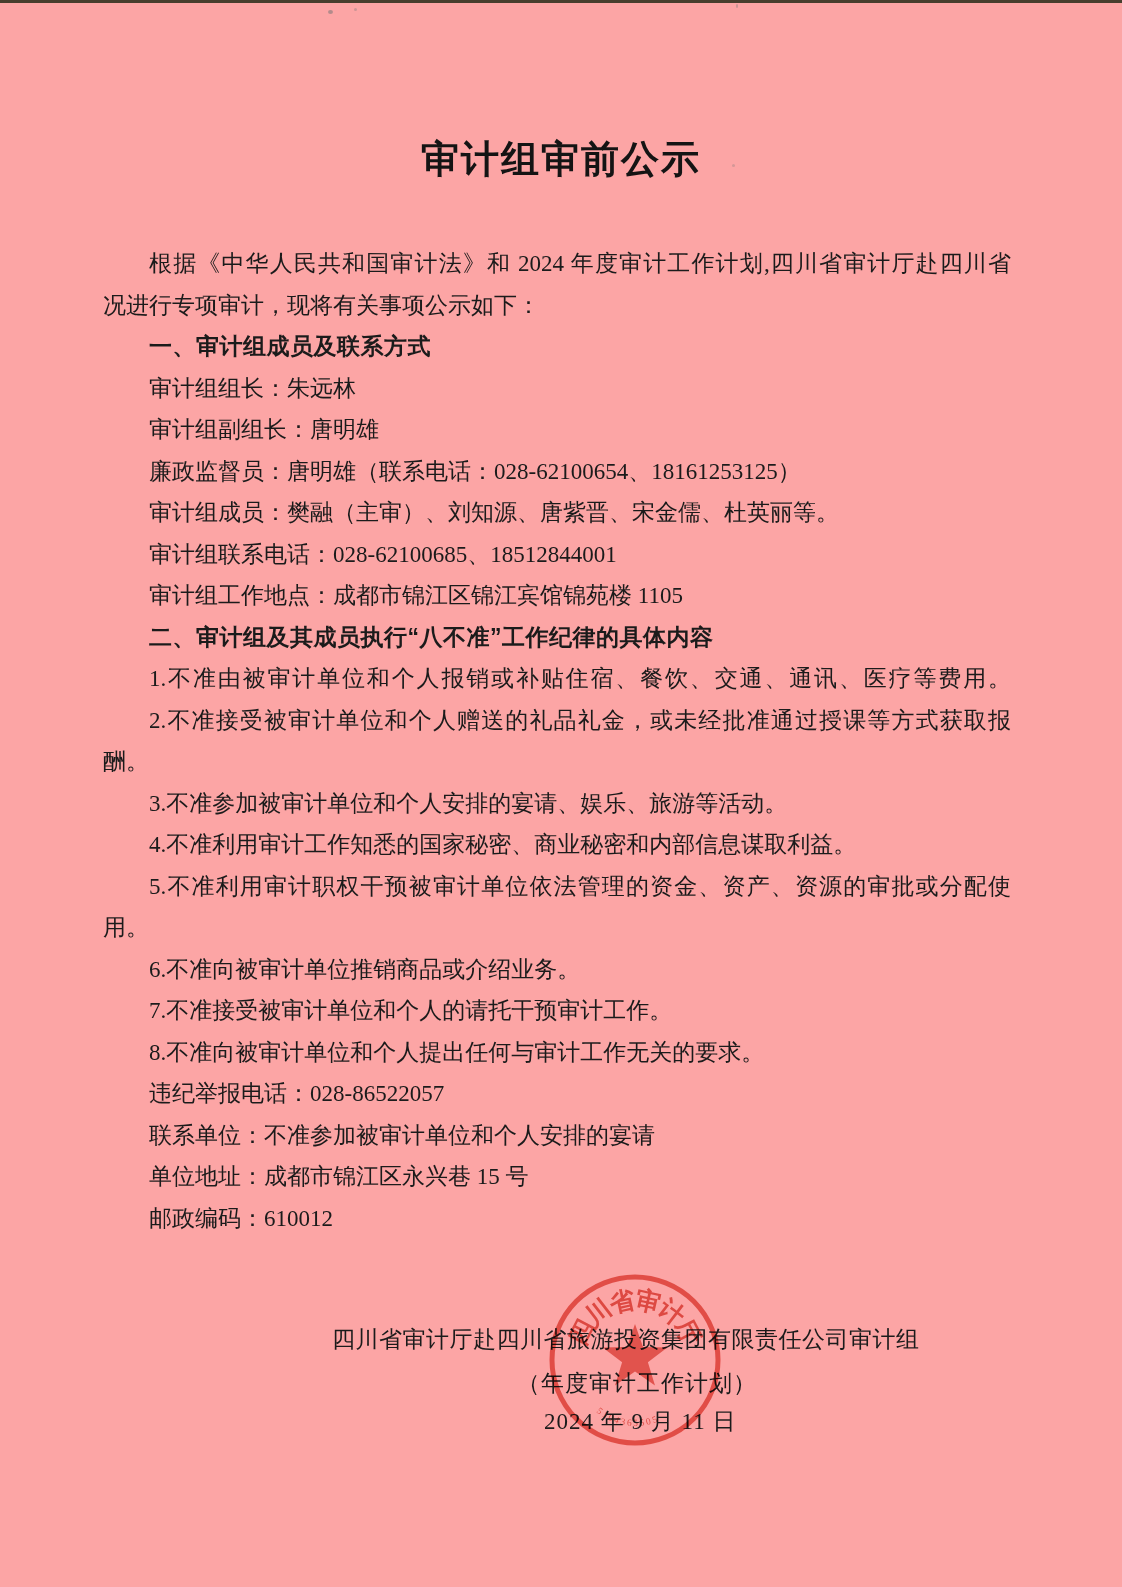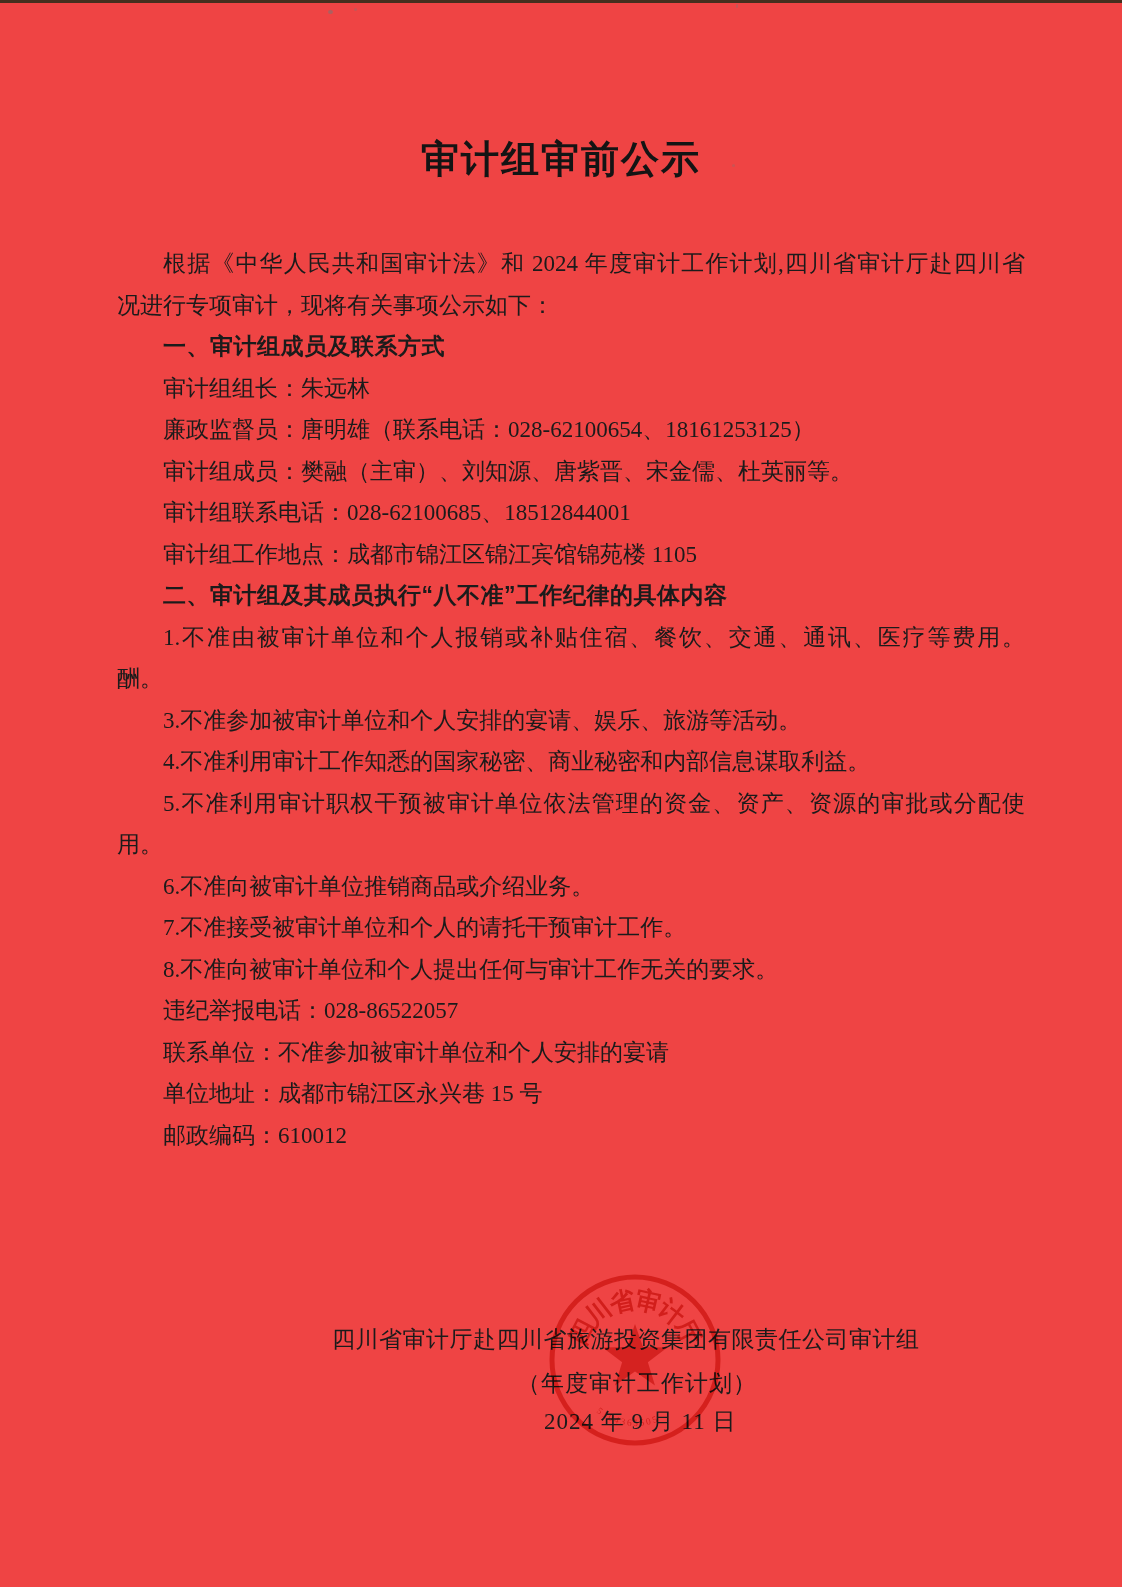--- a/index.html
+++ b/index.html
@@ -1,38 +1,38 @@
 <!DOCTYPE html>
 <html><head>
 <meta charset="utf-8">
 <style>
   html,body{margin:0;padding:0;}
   body{background:#e8e8e6;}
   .page{
     position:relative;
     width:1122px;height:1587px;
     margin:0 auto;
-    background:#ef4444;
+    background:#fca5a5;
     overflow:hidden;
     font-family:"Liberation Serif","DejaVu Serif",serif;
     color:#1b1b1b;
   }
   .scan-edge{
     position:absolute;left:0;top:0;width:1122px;height:3px;
     background:#272b17;opacity:.85;
   }
   .speck{position:absolute;background:#777;border-radius:50%;}
   .title{
     position:absolute;left:0;top:134px;width:1122px;
     text-align:center;
     font-size:38px;font-weight:bold;letter-spacing:2px;
     color:#141414;
   }
   .body-block{
-    position:absolute;left:117px;top:243px;width:908px;
+    position:absolute;left:103px;top:243px;width:908px;
     font-size:23px;line-height:41.5px;
   }
   .ln{white-space:nowrap;}
   .ind{text-indent:2em;}
   .fill{
     white-space:normal;
     text-align:justify;
     text-align-last:justify;
   }
   .hd{
@@ -73,26 +73,28 @@
   <div class="speck" style="left:736px;top:4px;width:2px;height:4px;opacity:.4"></div>
   <div class="speck" style="left:732px;top:164px;width:3px;height:3px;opacity:.3"></div>
 
   <div class="title">审计组审前公示</div>
 
   <div class="body-block">
     <div class="ln ind fill">根据《中华人民共和国审计法》和 2024 年度审计工作计划,四川省审计厅赴四川省</div>
     <div class="ln">况进行专项审计，现将有关事项公示如下：</div>
     <div class="ln hd">一、审计组成员及联系方式</div>
     <div class="ln ind">审计组组长：朱远林</div>
+    <div class="ln ind">审计组副组长：唐明雄</div>
     <div class="ln ind">廉政监督员：唐明雄（联系电话：028-62100654、18161253125）</div>
     <div class="ln ind">审计组成员：樊融（主审）、刘知源、唐紫晋、宋金儒、杜英丽等。</div>
     <div class="ln ind">审计组联系电话：028-62100685、18512844001</div>
     <div class="ln ind">审计组工作地点：成都市锦江区锦江宾馆锦苑楼 1105</div>
     <div class="ln hd">二、审计组及其成员执行“八不准”工作纪律的具体内容</div>
     <div class="ln ind fill">1.不准由被审计单位和个人报销或补贴住宿、餐饮、交通、通讯、医疗等费用。</div>
+    <div class="ln ind fill">2.不准接受被审计单位和个人赠送的礼品礼金，或未经批准通过授课等方式获取报</div>
     <div class="ln">酬。</div>
     <div class="ln ind">3.不准参加被审计单位和个人安排的宴请、娱乐、旅游等活动。</div>
     <div class="ln ind">4.不准利用审计工作知悉的国家秘密、商业秘密和内部信息谋取利益。</div>
     <div class="ln ind fill">5.不准利用审计职权干预被审计单位依法管理的资金、资产、资源的审批或分配使</div>
     <div class="ln">用。</div>
     <div class="ln ind">6.不准向被审计单位推销商品或介绍业务。</div>
     <div class="ln ind">7.不准接受被审计单位和个人的请托干预审计工作。</div>
     <div class="ln ind">8.不准向被审计单位和个人提出任何与审计工作无关的要求。</div>
     <div class="ln ind">违纪举报电话：028-86522057</div>
     <div class="ln ind">联系单位：不准参加被审计单位和个人安排的宴请</div>

